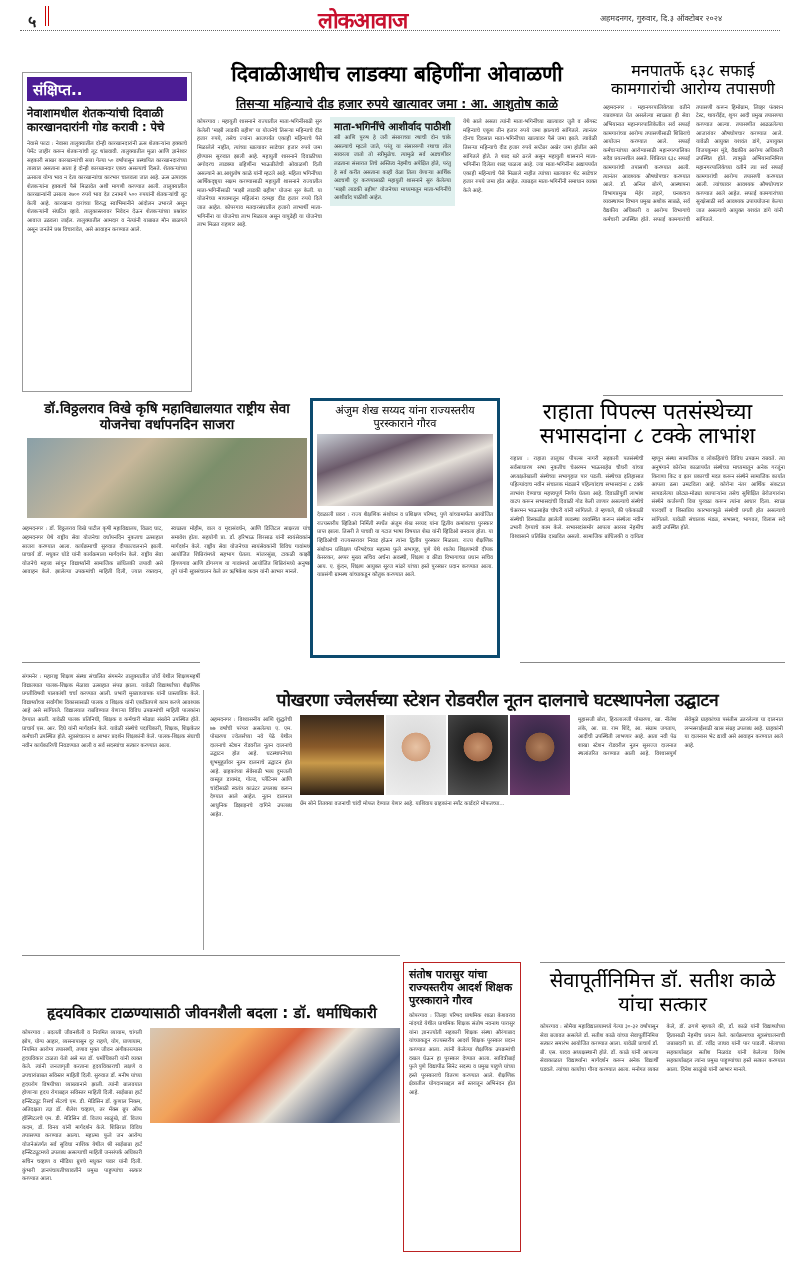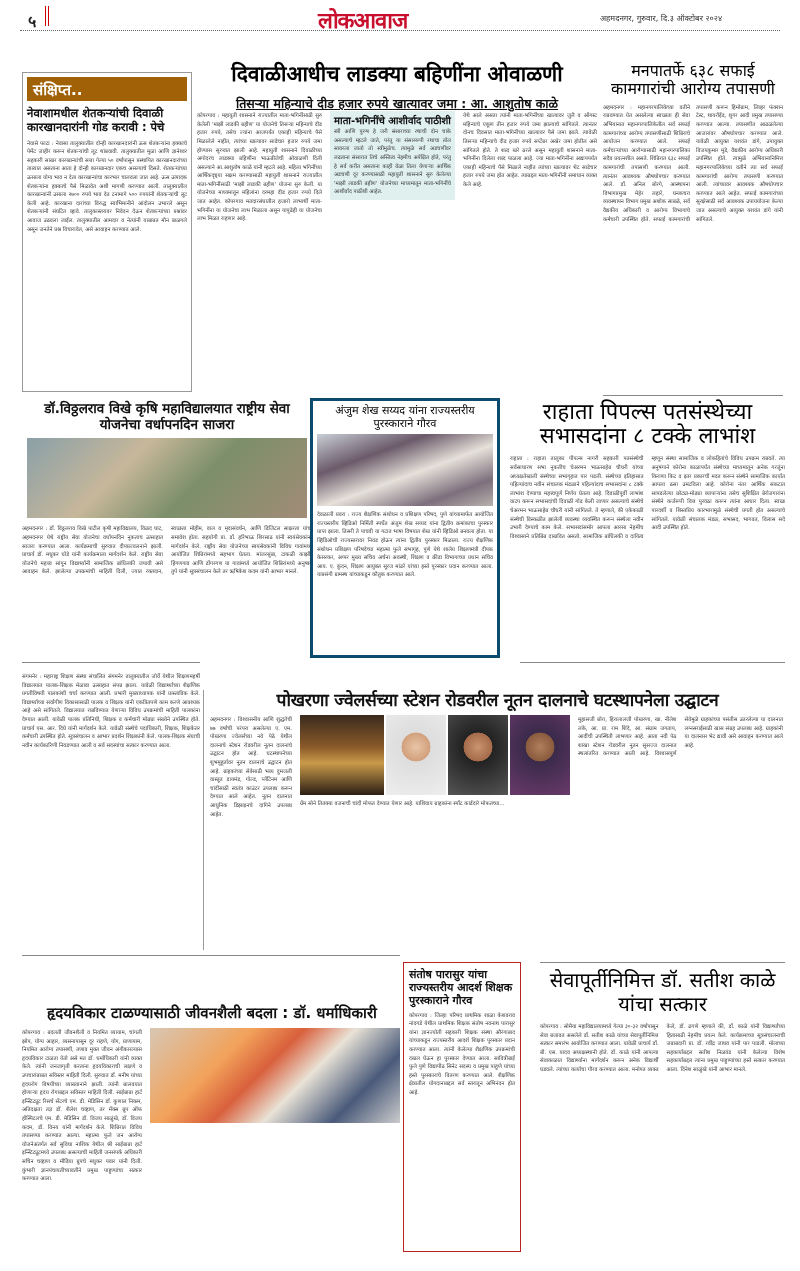--- a/index.html
+++ b/index.html
@@ -12,21 +12,21 @@
   .masthead-date { left: 600px; top: 12px; font-size: 8px; color: #333; font-family: "DejaVu Sans", sans-serif; }
   .rule-dotted { left: 20px; top: 30px; width: 760px; border-top: 1px dotted #666; }
 
   .body-text { font-size: 5.4px; line-height: 8.6px; color: #333; text-align: justify; font-family: "DejaVu Serif", serif; }
   .cols2 { column-count: 2; column-gap: 8px; }
   .hl { font-family: "DejaVu Sans", sans-serif; font-weight: bold; color: #111; text-align: center; line-height: 1.2; }
   .hl-light { font-family: "DejaVu Sans", sans-serif; font-weight: normal; color: #000000; text-align: center; line-height: 1.15; }
 
   
   .brief-box { left: 22px; top: 72px; width: 170px; height: 320px; border: 1px solid #999; padding: 4px; }
-  .brief-tag { background: #a16207; color: #fff; font-family: "DejaVu Sans", sans-serif; font-weight: bold; font-size: 15px; padding: 2px 6px; }
+  .brief-tag { background: #4c1d95; color: #fff; font-family: "DejaVu Sans", sans-serif; font-weight: bold; font-size: 15px; padding: 2px 6px; }
   .brief-hl { font-size: 11.5px; margin-top: 6px; text-align: left; }
 
   .photo { background: linear-gradient(135deg, #8aa0a8 0%, #c7b79a 35%, #7c8f6b 60%, #a28c77 100%); }
   .photo-award { background: linear-gradient(160deg, #c9cfd6 0%, #6b5a6a 30%, #e6e1da 55%, #7d6f7c 80%, #b8b2ad 100%); }
   .photo-store { background: linear-gradient(180deg, #3a2a1c 0%, #8a5a2a 40%, #c99a4a 60%, #2b1e14 100%); }
   .photo-person1 { background: radial-gradient(circle at 50% 40%, #e8c4a6 0%, #d2a07d 25%, #ddd 26%, #eee 100%); }
   .photo-person2 { background: radial-gradient(circle at 50% 40%, #c8946e 0%, #a56b4a 25%, #222 26%, #555 100%); }
   .photo-person3 { background: radial-gradient(circle at 50% 40%, #b07f5c 0%, #8a5a3e 25%, #3a2a4a 26%, #6a3a6a 100%); }
   .photo-health { background: linear-gradient(135deg, #d7c7b4 0%, #f2a25a 30%, #d9603c 45%, #e9e2d6 60%, #4a5a7a 80%, #ccc 100%); }
 
@@ -47,21 +47,21 @@
 
 <div class="abs brief-box">
   <div class="brief-tag">संक्षिप्त..</div>
   <div class="hl brief-hl">नेवाशामधील शेतकऱ्यांची दिवाळी कारखानदारांनी गोड करावी : पेचे</div>
   <div class="body-text" style="margin-top:4px;">नेवासे फाटा : नेवासा तालुक्यातील दोन्ही कारखानदारांनी ऊस शेतकऱ्यांना हक्काचे पेमेंट जाहीर करून शेतकऱ्यांची लूट थांबवावी. तालुक्यातील मुळा आणि ज्ञानेश्वर सहकारी साखर कारखान्यांची सत्ता गेल्या ५० वर्षांपासून प्रस्थापित कारखानदारांच्या ताब्यात असताना आता हे दोन्ही कारखानदार एकच असल्याचे दिसते. शेतकऱ्यांच्या ऊसाला योग्य भाव न देता कारखान्यांचा कारभार चालवला जात आहे. ऊस उत्पादक शेतकऱ्यांना हक्काचे पैसे मिळावेत अशी मागणी करण्यात आली. तालुक्यातील कारखान्यांनी उसाला २७०० रुपये भाव देत टनामागे ५०० रुपयांनी शेतकऱ्यांची लूट केली आहे. कारखाना दारांच्या विरुद्ध स्वाभिमानीने आंदोलन उभारले असून शेतकऱ्यांनी संघटित व्हावे. तालुकास्तरावर निवेदन देऊन शेतकऱ्यांच्या प्रश्नांवर आवाज उठवला जाईल. तालुक्यातील आमदार व नेत्यांनी याबाबत मौन बाळगले असून जनतेने प्रश्न विचारावेत, असे आवाहन करण्यात आले.</div>
 </div>
 
 <div class="abs" style="left:197px; top:62px; width:400px; height:330px;">
   <div class="hl-light" style="font-size:21px; font-weight:bold;">दिवाळीआधीच लाडक्या बहिणींना ओवाळणी</div>
   <div class="hl" style="font-size:12.5px; margin-top:10px;text-decoration:underline;">तिसऱ्या महिन्याचे दीड हजार रुपये खात्यावर जमा : आ. आशुतोष काळे</div>
-  <div style="display:flex; gap:8px; margin-top:0;">
+  <div style="display:flex; gap:8px; margin-top:6px;">
     <div class="body-text" style="width:125px;">कोपरगाव : महायुती शासनाने राज्यातील माता-भगिनींसाठी सुरु केलेली 'माझी लाडकी बहीण' या योजनेचे तिसऱ्या महिन्याचे दीड हजार रुपये, तसेच ज्यांना आजपर्यंत एकाही महिन्याचे पैसे मिळालेले नाहीत, त्यांच्या खात्यावर साडेचार हजार रुपये जमा होण्यास सुरुवात झाली आहे. महायुती शासनाने दिवाळीच्या अगोदरच लाडक्या बहिणींना भाऊबीजेची ओवाळणी दिली असल्याने आ.आशुतोष काळे यांनी म्हटले आहे. महिला भगिनींच्या आर्थिकदृष्ट्या सक्षम करण्यासाठी महायुती शासनाने राज्यातील माता-भगिनींसाठी 'माझी लाडकी बहीण' योजना सुरु केली. या योजनेच्या माध्यमातून महिलांना दरमहा दीड हजार रुपये दिले जात आहेत. कोपरगाव मतदारसंघातील हजारो लाभार्थी माता-भगिनींना या योजनेचा लाभ मिळाला असून यापुढेही या योजनेचा लाभ मिळत राहणार आहे.</div>
     <div style="width:125px;">
       <div class="pull-quote">
         <div class="hl" style="font-size:10px;">माता-भगिनींचे आशीर्वाद पाठीशी</div>
         <div class="body-text">स्त्री आणि पुरुष हे जरी संसाराच्या रथाची दोन चाके असल्याचे म्हटले जाते, परंतु या संसाररूपी रथाचा तोल सावरला जातो तो स्त्रीमुळेच. त्यामुळे सर्व अडचणींवर लढताना संसारात तिचे अस्तित्व नेहमीच अपेक्षित होते, परंतु हे सर्व करीत असताना काही वेळा तिला येणाऱ्या आर्थिक अडचणी दूर करण्यासाठी महायुती शासनाने सुरु केलेल्या 'माझी लाडकी बहीण' योजनेच्या माध्यमातून माता-भगिनींचे आशीर्वाद पाठीशी आहेत.</div>
       </div>
     </div>
     <div class="body-text" style="width:134px;">येथे आले असता त्यांनी माता-भगिनींच्या खात्यावर जुलै व ऑगस्ट महिन्याचे एकूण तीन हजार रुपये जमा झाल्याचे सांगितले. त्यानंतर दोनच दिवसात माता-भगिनींच्या खात्यावर पैसे जमा झाले. त्यावेळी तिसऱ्या महिन्याचे दीड हजार रुपये सप्टेंबर अखेर जमा होतील असे सांगितले होते. ते शब्द खरे ठरले असून महायुती शासनाने माता-भगिनींना दिलेला शब्द पाळला आहे. ज्या माता-भगिनींना अद्यापपर्यंत एकाही महिन्याचे पैसे मिळाले नाहीत त्यांच्या खात्यावर थेट साडेचार हजार रुपये जमा होत आहेत. त्याबद्दल माता-भगिनींनी समाधान व्यक्त केले आहे.</div>
   </div>
 </div>

